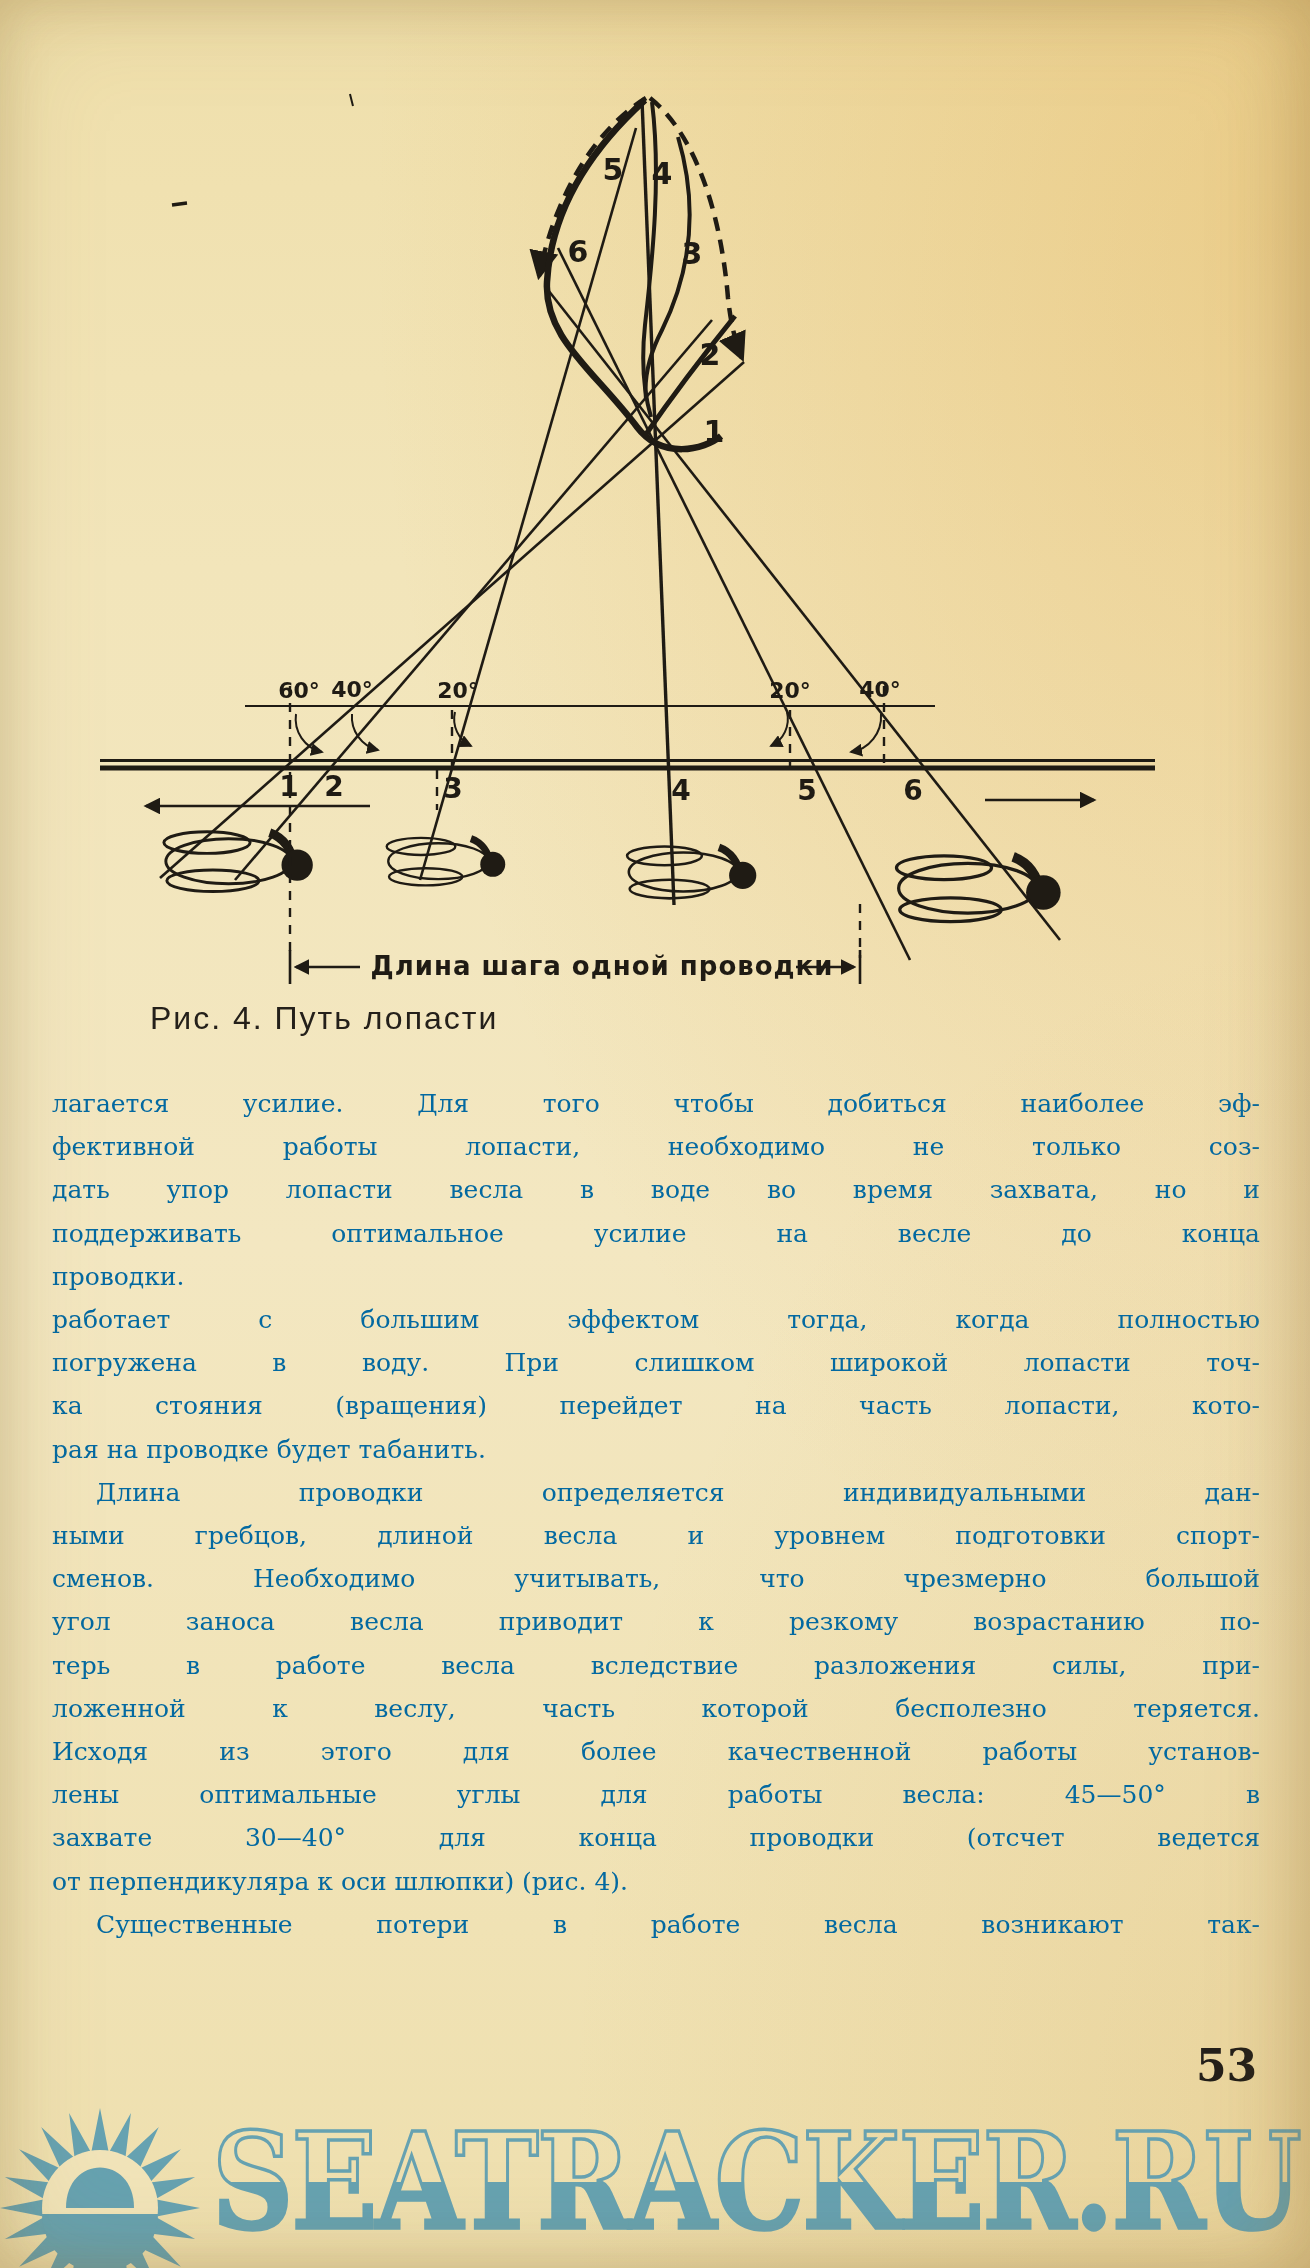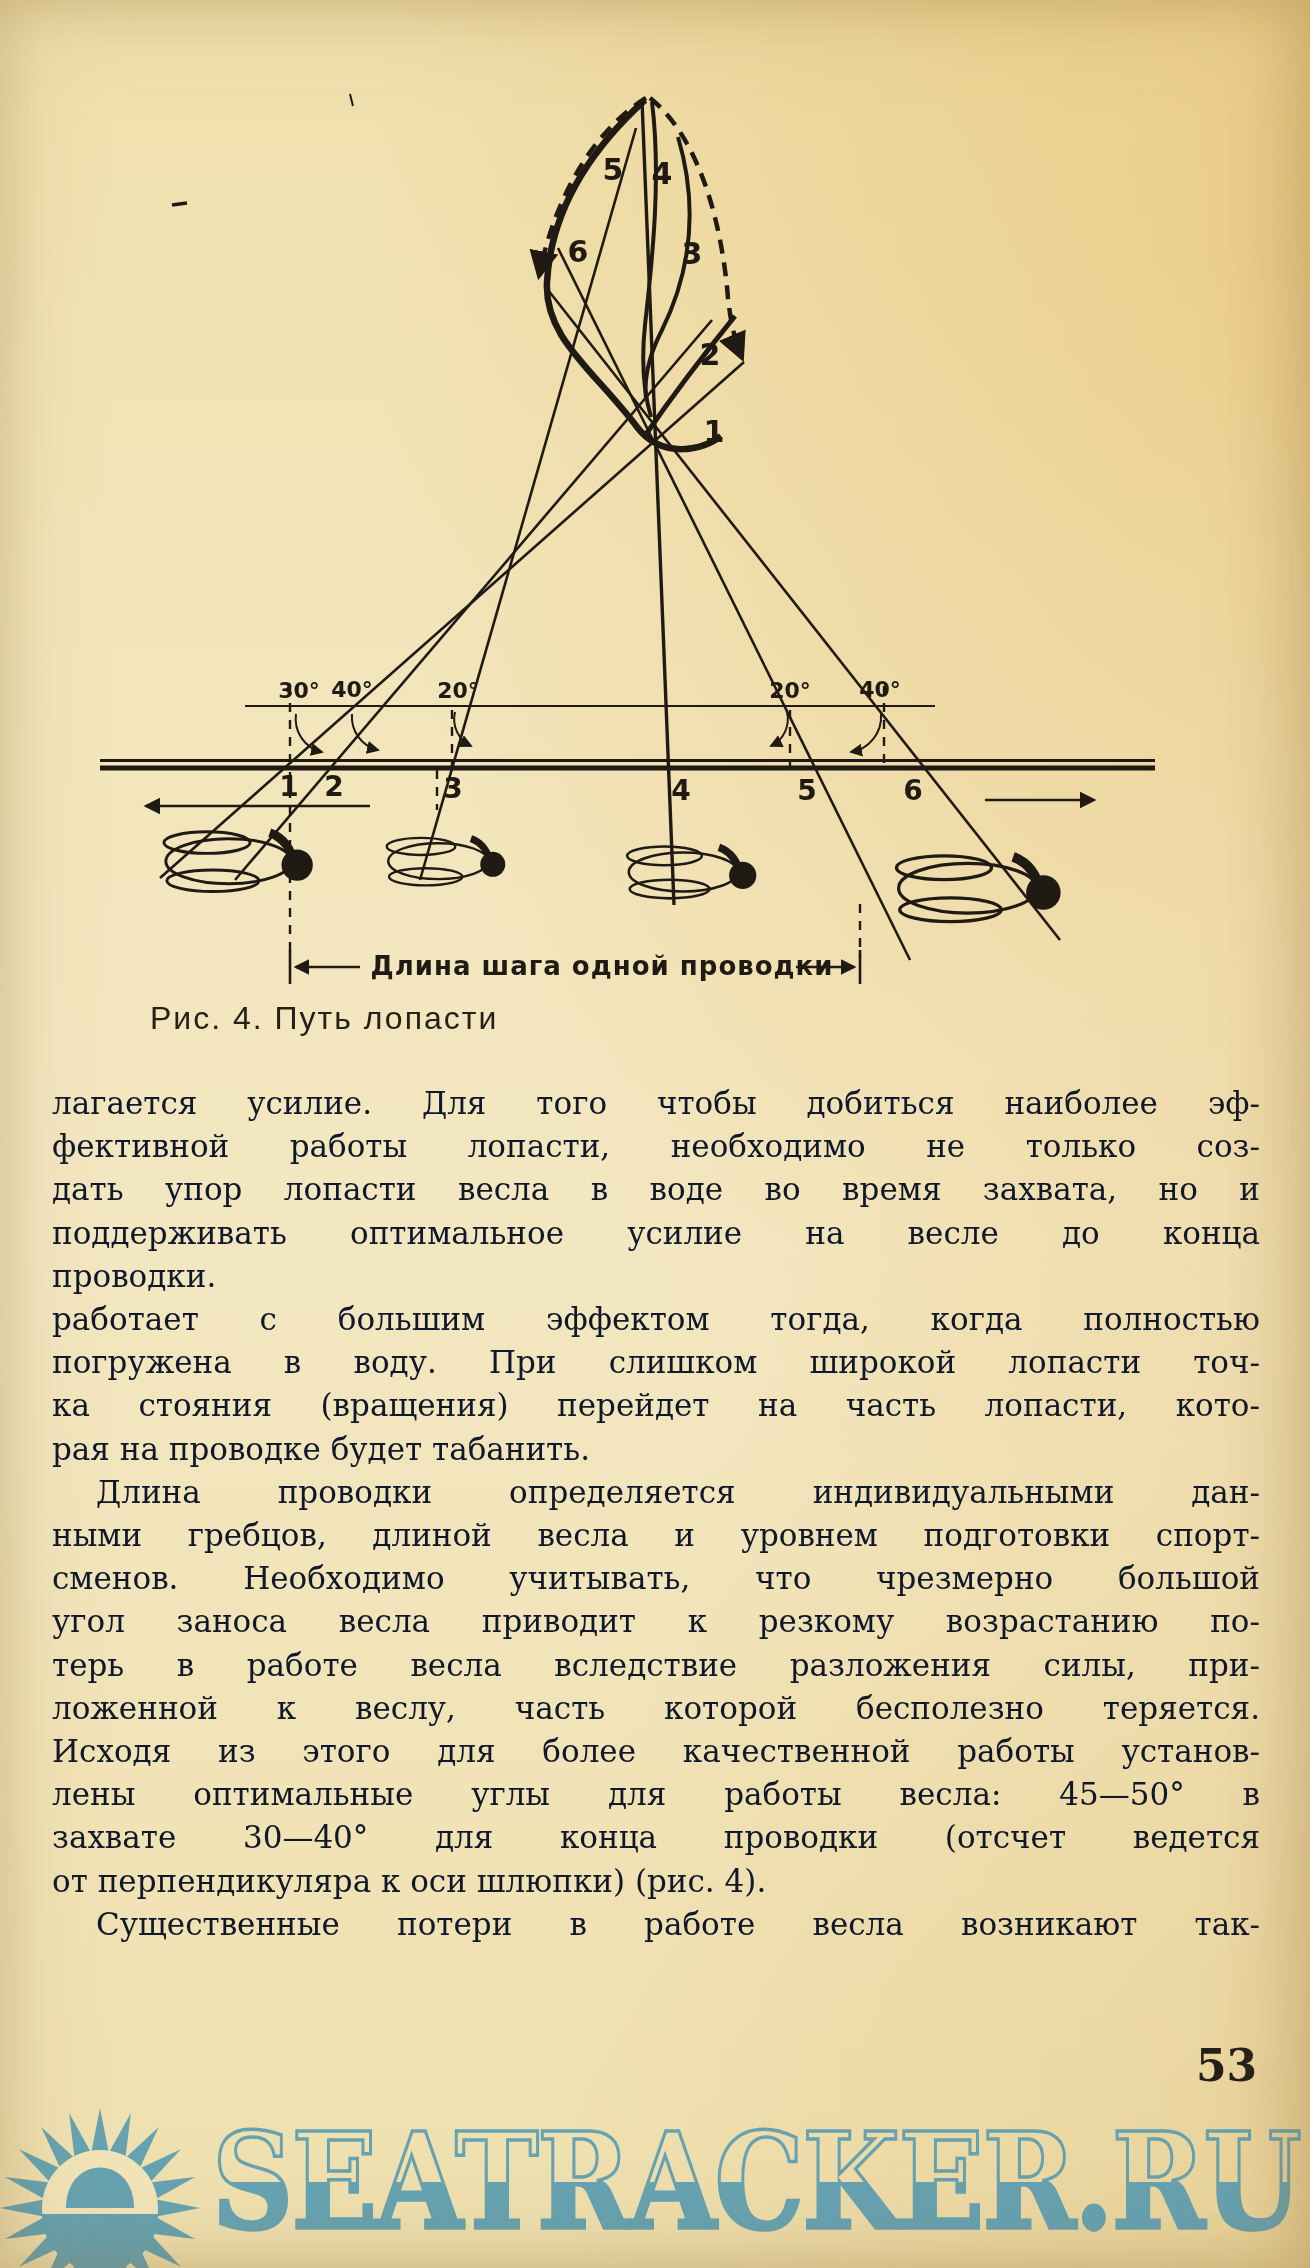--- a/index.html
+++ b/index.html
@@ -14,21 +14,21 @@
   #tint-edges{box-shadow:inset 0 0 110px rgba(150,115,50,0.18), inset -26px 0 55px rgba(160,120,55,0.22), inset 14px 0 40px rgba(120,95,45,0.10);}
   #figure{position:absolute;left:0;top:0;width:1310px;height:1060px;}
   #figure svg{position:absolute;left:0;top:0;}
   .dlab{position:absolute;transform:translate(-50%,-50%);font-family:"DejaVu Sans",sans-serif;font-weight:bold;color:#1f1b14;white-space:nowrap;}
   .num-top{font-size:30px;}
   .num-line{font-size:28px;}
   .ang{font-size:22px;letter-spacing:0px;}
   #dim-label{font-size:26px;letter-spacing:1px;margin-left:24px;}
   #caption{position:absolute;left:150px;top:1000px;font-family:Liberation Sans, sans-serif;
     font-size:32px;letter-spacing:2px;color:#24201a;white-space:nowrap;}
-  #bodytext{position:absolute;left:52px;top:1082px;width:1208px;font-size:31px;line-height:43.2px;color:#0f172a;}
+  #bodytext{position:absolute;left:52px;top:1082px;width:1208px;font-size:25px;line-height:43.2px;color:#0369a1;}
   .ln{text-align:justify;text-align-last:justify;white-space:normal;}
   .ln.fl{text-align-last:left;}
   .ln.ind{text-indent:44px;}
   #pagenum{position:absolute;left:1196px;top:2040px;font-size:44px;font-weight:bold;color:#24201a;}
   #watermark{position:absolute;left:0;top:2086px;width:1310px;height:182px;}
 </style>
 </head>
 <body>
 
 <div class="overlay" id="tint-tr"></div>
@@ -124,21 +124,21 @@
   <span class="dlab num-top" style="left:710px;top:354px">2</span>
   <span class="dlab num-top" style="left:714px;top:431px">1</span>
 
   <span class="dlab num-line" style="left:289px;top:786px">1</span>
   <span class="dlab num-line" style="left:334px;top:786px">2</span>
   <span class="dlab num-line" style="left:453px;top:788px">3</span>
   <span class="dlab num-line" style="left:681px;top:790px">4</span>
   <span class="dlab num-line" style="left:807px;top:790px">5</span>
   <span class="dlab num-line" style="left:913px;top:790px">6</span>
 
-  <span class="dlab ang" style="left:299px;top:690px">30°</span>
+  <span class="dlab ang" style="left:299px;top:690px">60°</span>
   <span class="dlab ang" style="left:352px;top:689px">40°</span>
   <span class="dlab ang" style="left:458px;top:690px">20°</span>
   <span class="dlab ang" style="left:790px;top:690px">20°</span>
   <span class="dlab ang" style="left:880px;top:689px">40°</span>
 
   <span class="dlab" id="dim-label" style="left:578px;top:966px">Длина шага одной проводки</span>
 </div>
 
 <div id="caption">Рис. 4. Путь лопасти</div>
 

